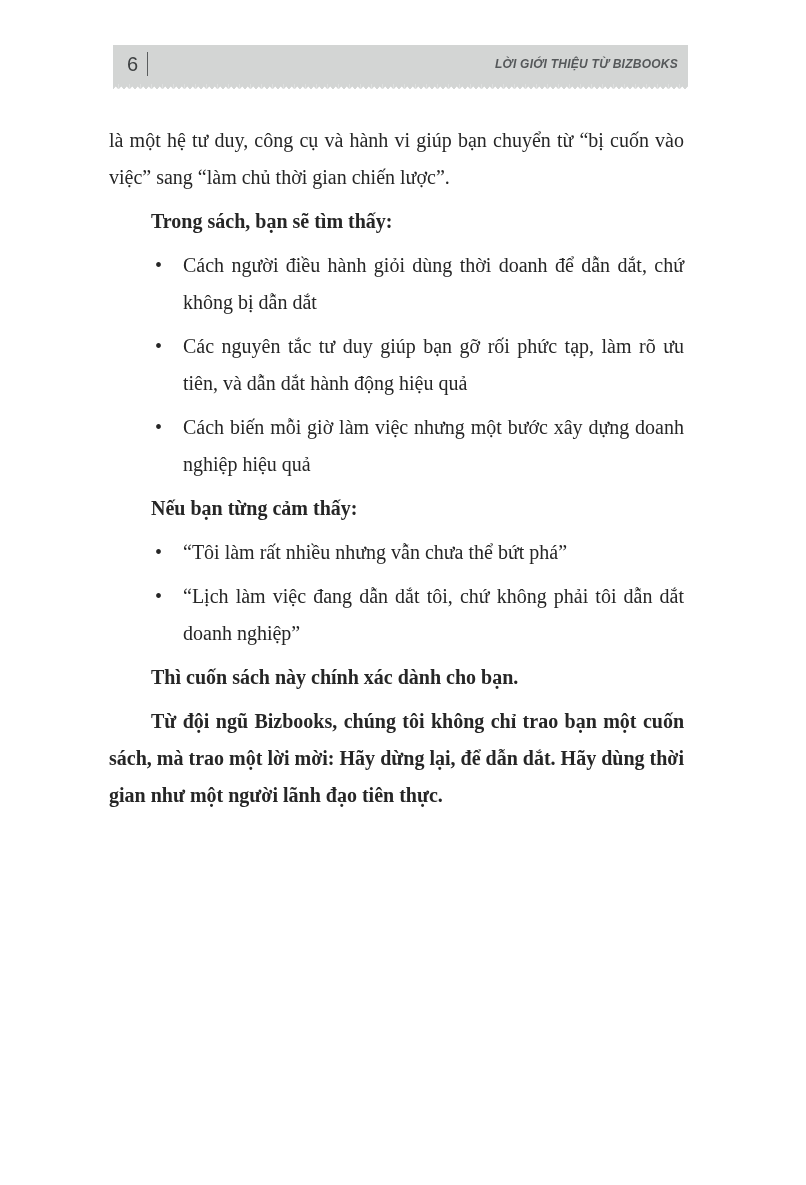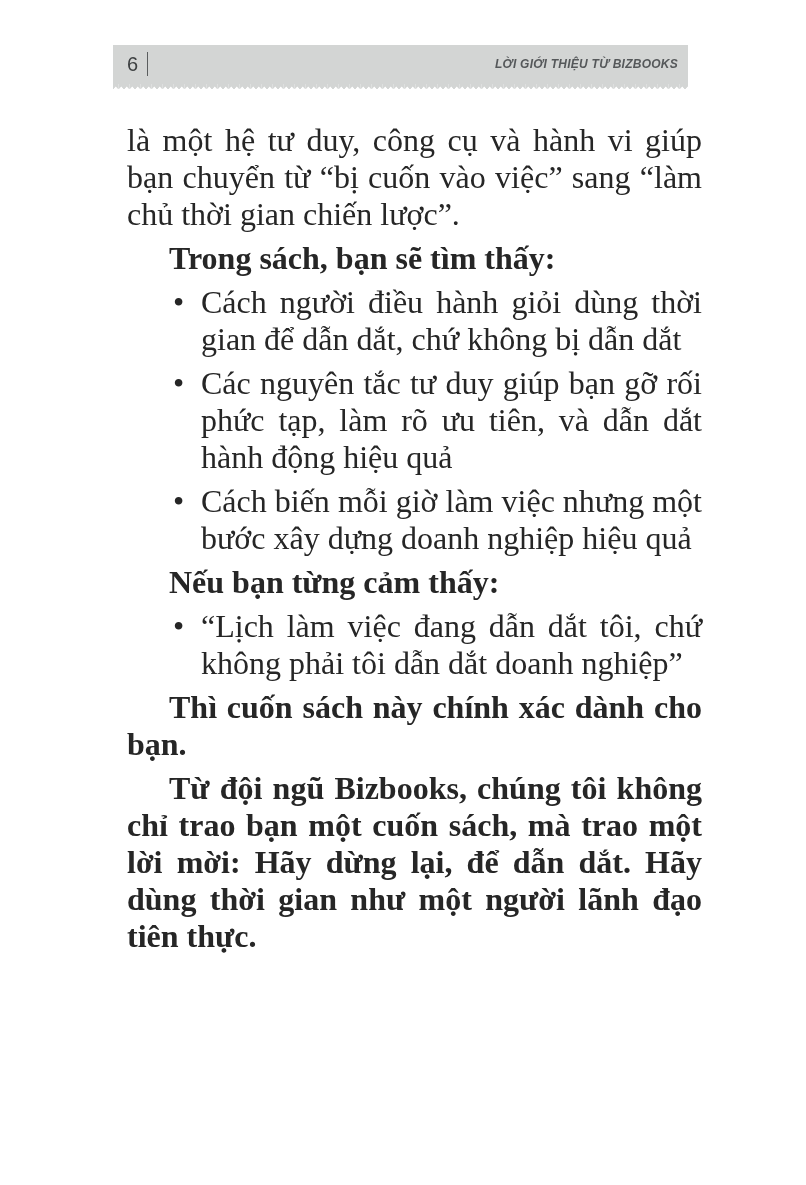--- a/index.html
+++ b/index.html
@@ -65,24 +65,24 @@
     font-weight: 700;
     letter-spacing: 0.25px;
     color: #55585a;
     white-space: nowrap;
     font-style: italic;
   }
 
   
   .content {
     position: absolute;
-    left: 127px;
+    left: 109px;
     top: 122px;
     width: 575px;
-    font-size: 32px;
+    font-size: 20px;
     line-height: 37px;
     text-align: justify;
   }
   p.para {
     margin: 0 0 7px 0;
   }
   p.indent {
     text-indent: 42px;
     font-weight: bold;
   }
@@ -114,28 +114,29 @@
     <span class="running-title">LỜI GIỚI THIỆU TỪ BIZBOOKS</span>
   </div>
 
   <div class="content">
 
     <p class="para">là một hệ tư duy, công cụ và hành vi giúp bạn chuyển từ “bị cuốn vào việc” sang “làm chủ thời gian chiến lược”.</p>
 
     <p class="para indent">Trong sách, bạn sẽ tìm thấy:</p>
 
     <ul class="bullets">
-      <li>Cách người điều hành giỏi dùng thời gian để dẫn dắt, chứ không bị dẫn dắt</li>
+      <li>Cách người điều hành giỏi dùng thời doanh để dẫn dắt, chứ không bị dẫn dắt</li>
       <li>Các nguyên tắc tư duy giúp bạn gỡ rối phức tạp, làm rõ ưu tiên, và dẫn dắt hành động hiệu quả</li>
       <li>Cách biến mỗi giờ làm việc nhưng một bước xây dựng doanh nghiệp hiệu quả</li>
     </ul>
 
     <p class="para indent">Nếu bạn từng cảm thấy:</p>
 
     <ul class="bullets">
+      <li>“Tôi làm rất nhiều nhưng vẫn chưa thể bứt phá”</li>
       <li>“Lịch làm việc đang dẫn dắt tôi, chứ không phải tôi dẫn dắt doanh nghiệp”</li>
     </ul>
 
     <p class="para indent">Thì cuốn sách này chính xác dành cho bạn.</p>
 
     <p class="para indent">Từ đội ngũ Bizbooks, chúng tôi không chỉ trao bạn một cuốn sách, mà trao một lời mời: Hãy dừng lại, để dẫn dắt. Hãy dùng thời gian như một người lãnh đạo tiên thực.</p>
 
 
   </div>
 

